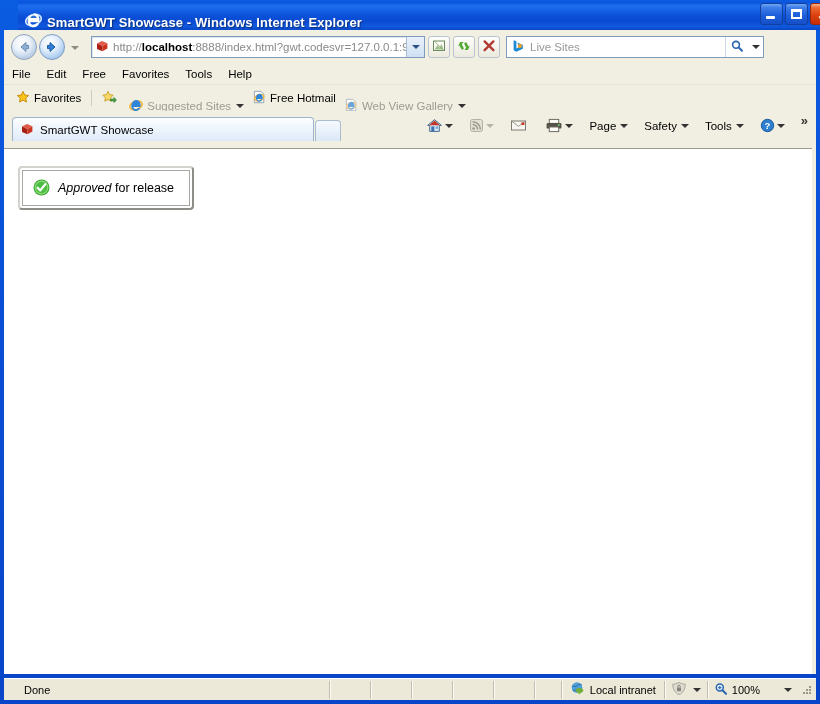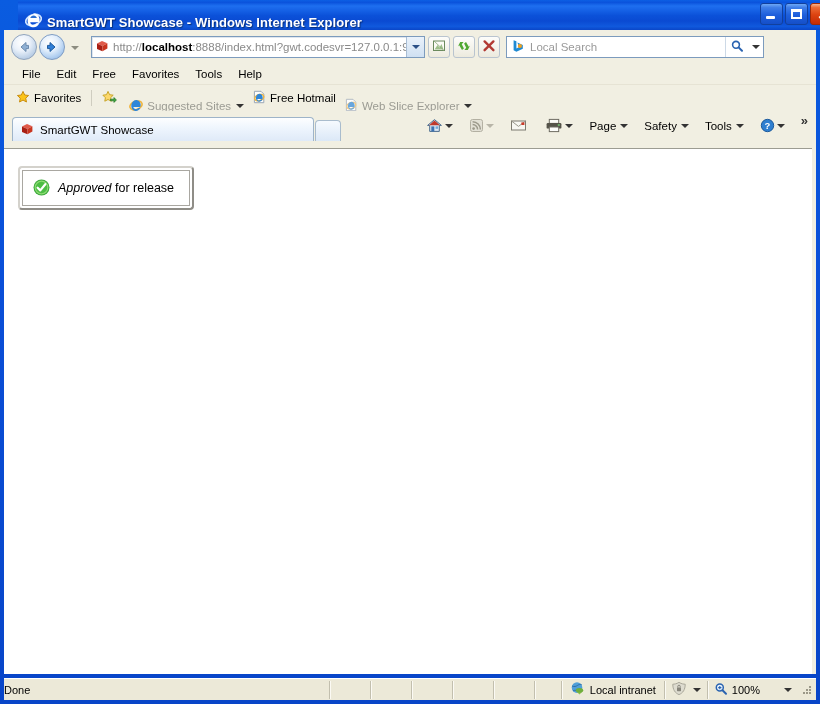--- a/index.html
+++ b/index.html
@@ -71,21 +71,21 @@
   
   #searchbox{
     margin-left:6px;width:258px;height:22px;background:#fff;border:1px solid #7c9bbd;
     box-sizing:border-box;display:flex;align-items:center;
   }
   #searchbox .bing{margin:0 4px 0 4px;}
   #search-ph{flex:1;color:#9a9a9a;font-size:11.5px;}
   #search-go{width:22px;height:20px;display:flex;align-items:center;justify-content:center;border-left:1px solid #cdd9e6;}
   #search-drop{width:15px;height:20px;display:flex;align-items:center;justify-content:center;}
   
-  #menurow{height:20px;display:flex;align-items:center;padding-left:10px;background:#f1efe2;}
+  #menurow{height:20px;display:flex;align-items:center;background:#f1efe2;}
   .menuitem{padding:2px 8px;color:#000;font-size:11.5px;}
   
   #favrow{height:26px;display:flex;align-items:center;padding-left:8px;background:#f1efe2;
           border-top:1px solid #e6e3d4;}
   .favitem{display:flex;align-items:center;padding:2px 4px;font-size:11.5px;color:#000;white-space:nowrap;}
   .favitem.grey{color:#9b9b93;margin-top:16px;}
   .favsep{width:1px;height:16px;background:#cfcdc0;margin:0 6px;}
   .favicon{margin-right:4px;display:block;}
   .favcaret{margin-left:5px;}
   
@@ -130,21 +130,21 @@
     display:flex;align-items:center;padding-left:10px;
   }
   #approved-text{margin-left:8px;font-size:12.5px;color:#000;white-space:nowrap;}
   #approved-text .ital{font-style:italic;text-align:center;}
   
   #statusbar{
     position:absolute;left:4px;top:678px;width:812px;height:22px;
     background:#ece9d8;border-top:1px solid #ffffff;box-sizing:border-box;
     display:flex;align-items:center;font-size:11px;color:#000;
   }
-  #status-text{padding-left:0;white-space:nowrap;}
+  #status-text{padding-left:20px;white-space:nowrap;}
   .stsep{width:1px;height:18px;background:#c2bfae;box-shadow:1px 0 0 #fbfaf4;}
   .stcell{display:flex;align-items:center;height:18px;}
   #zone-cell{padding:0 8px;display:flex;align-items:center;gap:5px;}
   #prot-cell{padding:0 6px;display:flex;align-items:center;gap:6px;}
   #zoom-cell{padding:0 6px;display:flex;align-items:center;gap:4px;}
   #grip{width:14px;height:14px;margin-left:2px;margin-right:2px;position:relative;}
   .gd{position:absolute;width:2px;height:2px;background:#9b9888;}
 </style>
 </head>
 <body>
@@ -234,21 +234,21 @@
         </span>
       </div>
 
       <div id="searchbox">
         <span class="bing">
           <svg width="15" height="14" viewBox="0 0 15 14">
             <path d="M2.6 1.2 L5.4 2.3 L5.4 9.6 L9.6 7.3 L7.5 6.4 L6.4 3.6 L11.8 5.9 L11.8 9.7 L5.4 12.8 L2.6 11.2 Z" fill="#1f8ad2"></path>
             <ellipse cx="8.9" cy="7" rx="2.1" ry="2" fill="#f2a01e"></ellipse>
           </svg>
         </span>
-        <span id="search-ph">Local Search</span>
+        <span id="search-ph">Live Sites</span>
         <span id="search-go">
           <span>
             <svg width="14" height="14" viewBox="0 0 14 14">
               <circle cx="6" cy="5.8" r="3.4" fill="none" stroke="#2a63b0" stroke-width="1.6"></circle>
               <path d="M8.6 8.4 L12 11.8" stroke="#2a63b0" stroke-width="2" stroke-linecap="round"></path>
             </svg>
           </span>
         </span>
         <span id="search-drop">
           <span class="caret dark"></span>
@@ -310,21 +310,21 @@
       </span>
 
       <span class="favitem grey">
         <span class="favicon">
           <svg width="14" height="14" viewBox="0 0 14 14">
             <path d="M2.4 1.3 H9 L11.8 4.1 V12.7 H2.4 Z" fill="#fdfdfd" stroke="#b4bcc4" stroke-width="1"></path>
             <ellipse cx="7.3" cy="7.6" rx="4.6" ry="3" fill="none" stroke="#f3cb86" stroke-width="1.4" transform="rotate(-20 7.3 7.6)"></ellipse>
             <path d="M7.3 3.8c1.9 0 3.4 1.7 3.4 3.7 0 .5-.1 1-.3 1.4H5.3c.2.9 1 1.6 2 1.6.7 0 1.3-.3 1.7-.9h1.4c-.5 1.3-1.8 2.1-3.1 2.1-1.9 0-3.4-1.7-3.4-3.7s1.5-4.2 3.4-4.2z" fill="#69a6dd"></path>
           </svg>
         </span>
-        <span>Web Slice Explorer</span>
+        <span>Web View Gallery</span>
         <span class="favcaret">
           <span class="caret dark" style="display:block"></span>
         </span>
       </span>
     </div>
 
     <div id="tabrow">
       <div id="tab1">
         <span>
           <svg width="14" height="14" viewBox="0 0 14 14">

